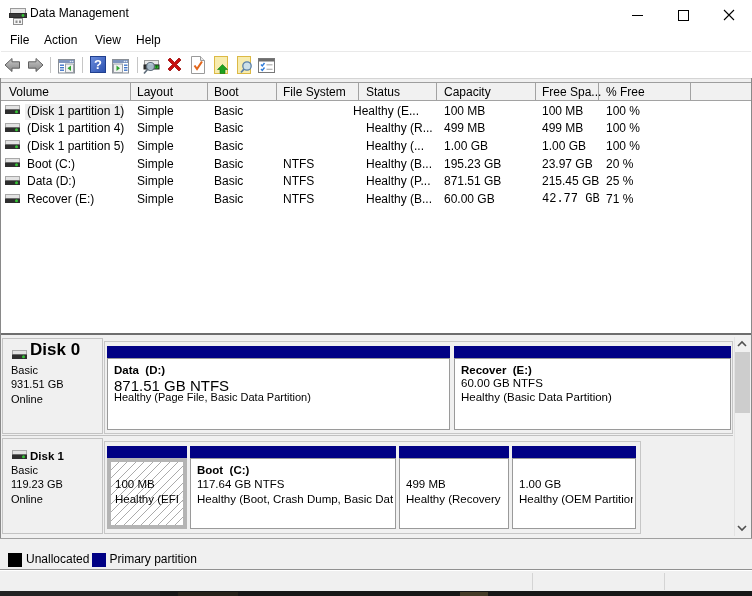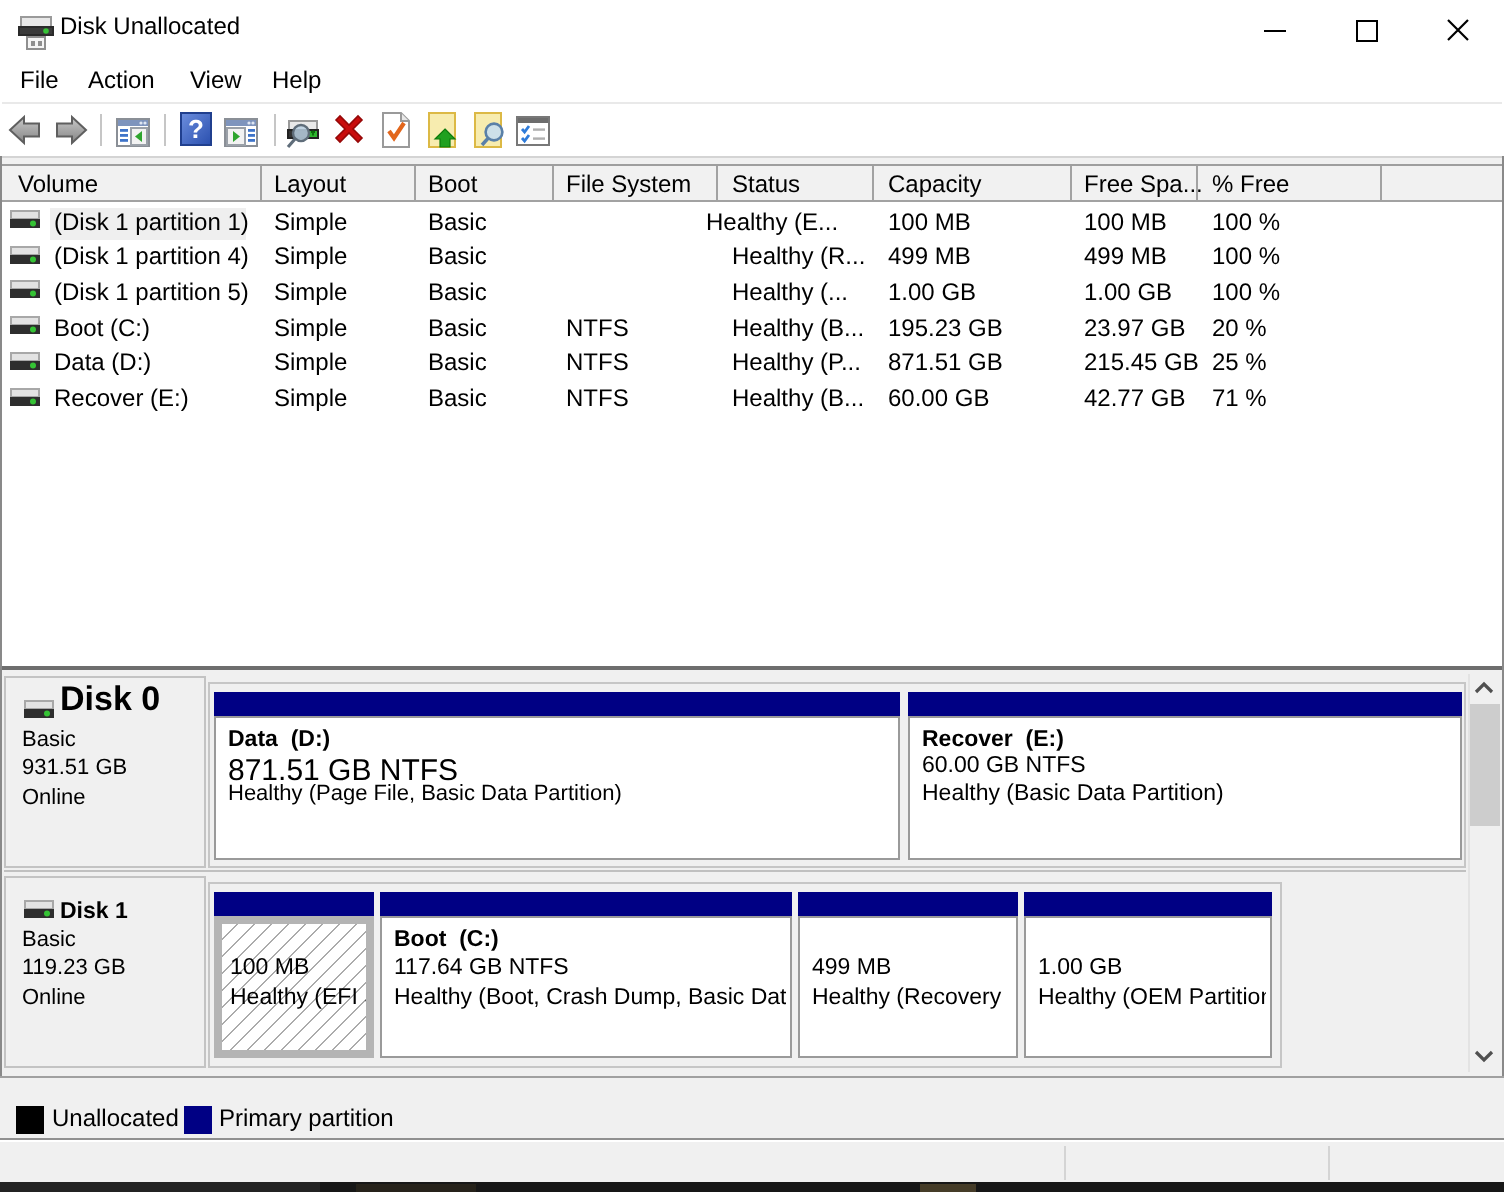--- a/index.html
+++ b/index.html
@@ -19,21 +19,21 @@
 <div class="abs" style="left:0;top:0;width:752px;height:30px;background:#ffffff;"></div>
 
 <svg class="abs" style="left:9px;top:5px;" width="19" height="20" viewBox="0 0 19 20">
   <rect x="1.5" y="3.5" width="15" height="5" fill="#e8e8e8" stroke="#9a9a9a"></rect>
   <rect x="0.5" y="8.5" width="17" height="4" fill="#3a3a3a" stroke="#2a2a2a"></rect>
   <circle cx="14" cy="10.5" r="1.4" fill="#35c335"></circle>
   <rect x="4.5" y="13.5" width="9" height="6" fill="#f5f5f5" stroke="#8f8f8f"></rect>
   <rect x="6.5" y="15.5" width="2" height="2.5" fill="#8f8f8f"></rect>
   <rect x="10" y="15.5" width="2" height="2.5" fill="#8f8f8f"></rect>
 </svg>
-<div class="abs nw" style="left:30px;top:6px;">Disk Unallocated</div>
+<div class="abs nw" style="left:30px;top:6px;">Data Management</div>
 
 <div class="abs" style="left:632px;top:15px;width:11px;height:1px;background:#000;"></div>
 <div class="abs" style="left:678px;top:10px;width:9px;height:9px;border:1px solid #000;"></div>
 <svg class="abs" style="left:723px;top:9px;" width="12" height="12" viewBox="0 0 12 12">
   <path d="M1,1 L11,11 M11,1 L1,11" stroke="#000" stroke-width="1.1" fill="none"></path>
 </svg>
 
 <div class="abs" style="left:0;top:30px;width:752px;height:22px;background:#ffffff;"></div>
 <div class="abs nw" style="left:10px;top:33px;text-align:center;">File</div>
 <div class="abs nw" style="left:44px;top:33px;">Action</div>
@@ -227,21 +227,21 @@
         <rect x="0.5" y="0.5" width="14" height="4" fill="#e3e3e3" stroke="#a8a8a8"></rect>
         <rect x="0" y="4.5" width="15" height="4.5" fill="#2e2e2e"></rect>
         <circle cx="11.5" cy="6.7" r="1.5" fill="#35c335"></circle>
       </svg>
       <div class="abs nw" style="left:27px;top:192px;">Recover (E:)</div>
       <div class="abs nw" style="left:137px;top:192px;">Simple</div>
       <div class="abs nw" style="left:214px;top:192px;">Basic</div>
       <div class="abs nw" style="left:283px;top:192px;">NTFS</div>
       <div class="abs nw" style="left:366px;top:192px;">Healthy (B...</div>
       <div class="abs nw" style="left:444px;top:192px;">60.00 GB</div>
-      <div class="abs nw" style="left:542px;top:192px;">42.77 GB</div>
+      <div class="abs nw" style="left:542px;top:192px;font-family:Liberation Mono, monospace;">42.77 GB</div>
       <div class="abs nw" style="left:606px;top:192px;">71 %</div>
     </div>
 
 <div class="abs" style="left:1px;top:333px;width:750px;height:2px;background:#6e6e6e;"></div>
 <div class="abs" style="left:1px;top:335px;width:750px;height:2px;background:#f0f0f0;"></div>
 
 <div class="abs" style="left:1px;top:337px;width:750px;height:201px;background:#f0f0f0;"></div>
 
 <div class="abs" style="left:2px;top:338px;width:101px;height:96px;background:#f0f0f0;border:1px solid #c3c3c3;box-sizing:border-box;"></div>
 

